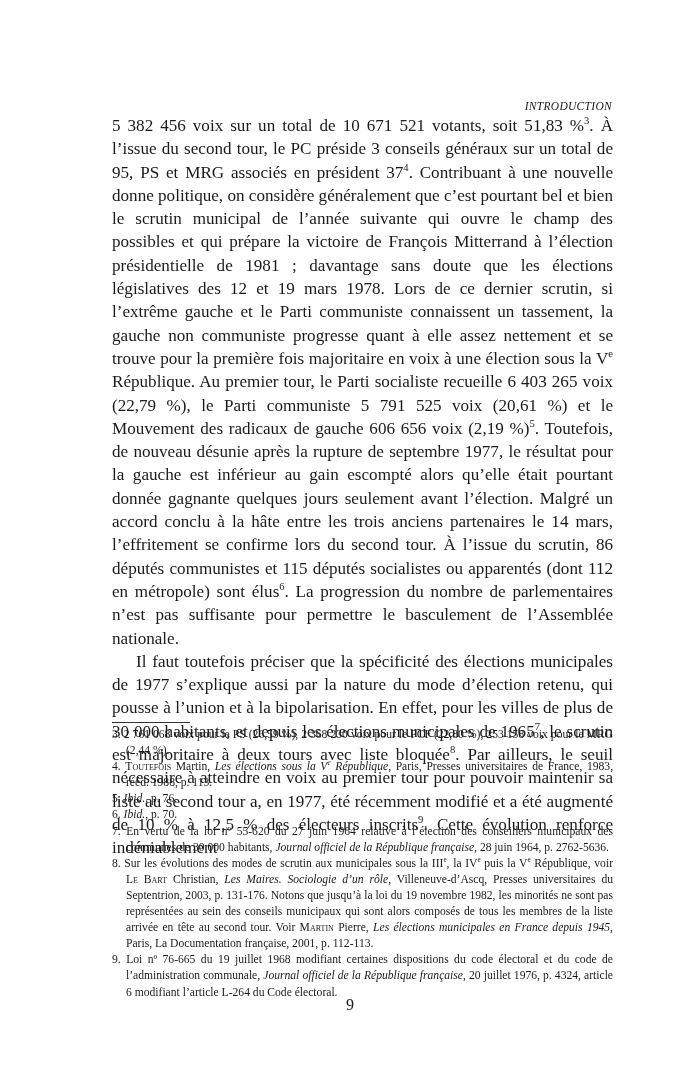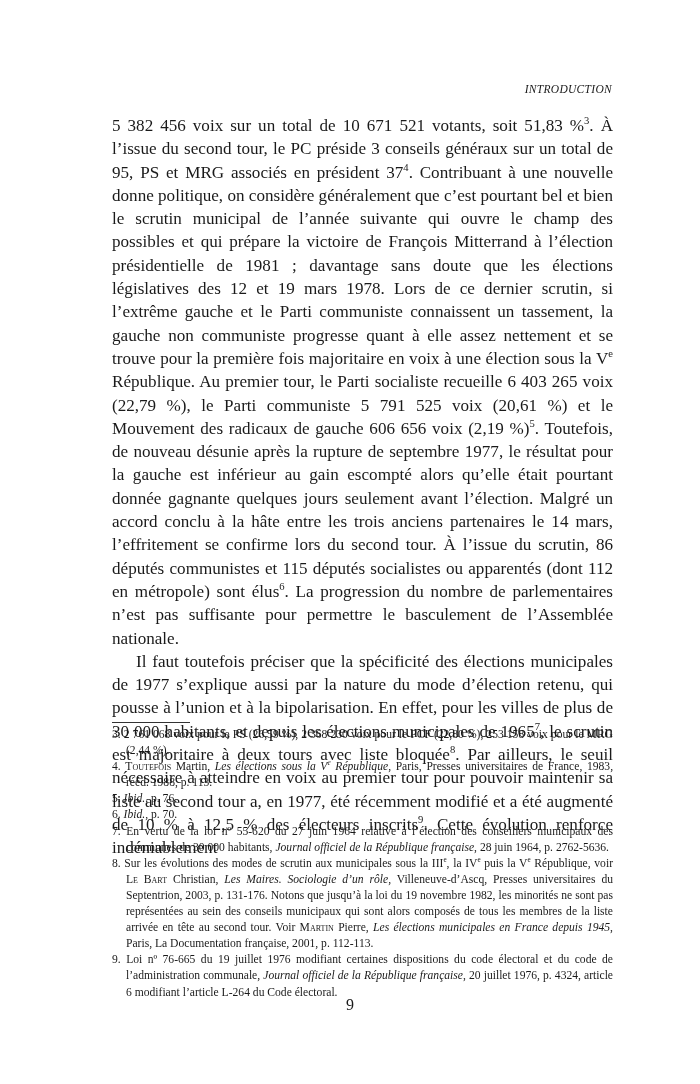--- a/index.html
+++ b/index.html
@@ -1,17 +1,17 @@
 <!DOCTYPE html>
 <html><head>
 <meta charset="utf-8">
 <style>
   html, body { margin: 0; padding: 0; background: #ffffff; }
   body { width: 700px; height: 1084px; position: relative; overflow: hidden; font-family: "Liberation Serif", "DejaVu Serif", serif; color: #1a1a1a; }
-  .running-head { position: absolute; top: 83px; right: 88px; font-style: italic; font-size: 11.5px; letter-spacing: 0.3px; }
+  .running-head { position: absolute; top: 100px; right: 88px; font-style: italic; font-size: 11.5px; letter-spacing: 0.3px; }
   .body-text { position: absolute; left: 112px; width: 501px; top: 114px; font-size: 17.1px; line-height: 23.3px; text-align: justify; }
   .body-text p { margin: 0; }
   .body-text p.indent { text-indent: 24px; }
   sup { font-size: 0.62em; line-height: 0; vertical-align: super; }
   .fn-rule { position: absolute; left: 112px; top: 722px; width: 78px; border-top: 1px solid #333; }
   .footnotes { position: absolute; left: 112px; width: 501px; top: 727px; font-size: 11.6px; line-height: 16.1px; text-align: justify; }
   .fn { padding-left: 14px; text-indent: -14px; margin: 0; }
   .sc { font-variant: small-caps; }
   .page-number { position: absolute; top: 996px; left: 0; width: 700px; text-align: center; font-size: 16px; }
 </style>
@@ -27,16 +27,16 @@
 
 <div class="fn-rule"></div>
 
 <div class="footnotes">
   <p class="fn"><span>3.</span> <span>2 761 068 voix pour le PS (26,59 %), 2 368 230 voix pour le PCF (22,80 %), 253 158 voix pour le MRG (2,44 %).</span></p>
   <p class="fn"><span>4.</span> <span class="sc">Toutefois</span><span> Martin, </span><i>Les élections sous la V</i><sup><i>e</i></sup><i> République</i><span>, Paris, Presses universitaires de France, 1983, rééd. 1988, p. 113.</span></p>
   <p class="fn"><span>5.</span> <i>Ibid.</i><span>, p. 76.</span></p>
   <p class="fn"><span>6.</span> <i>Ibid.</i><span>, p. 70.</span></p>
   <p class="fn"><span>7.</span> <span>En vertu de la loi nº 55-620 du 27 juin 1964 relative à l’élection des conseillers municipaux des communes de 30 000 habitants, </span><i>Journal officiel de la République française</i><span>, 28 juin 1964, p. 2762-5636.</span></p>
   <p class="fn"><span>8.</span> <span>Sur les évolutions des modes de scrutin aux municipales sous la III</span><sup>e</sup><span>, la IV</span><sup>e</sup><span> puis la V</span><sup>e</sup><span> République, voir </span><span class="sc">Le Bart</span><span> Christian, </span><i>Les Maires. Sociologie d’un rôle</i><span>, Villeneuve-d’Ascq, Presses universitaires du Septentrion, 2003, p. 131-176. Notons que jusqu’à la loi du 19 novembre 1982, les minorités ne sont pas représentées au sein des conseils municipaux qui sont alors composés de tous les membres de la liste arrivée en tête au second tour. Voir </span><span class="sc">Martin</span><span> Pierre, </span><i>Les élections municipales en France depuis 1945</i><span>, Paris, La Documentation française, 2001, p. 112-113.</span></p>
-  <p class="fn"><span>9.</span> <span>Loi nº 76-665 du 19 juillet 1976 modifiant certaines dispositions du code électoral et du code de l’administration communale, </span><i>Journal officiel de la République française</i><span>, 20 juillet 1976, p. 4324, article 6 modifiant l’article L-264 du Code électoral.</span></p>
+  <p class="fn"><span>9.</span> <span>Loi nº 76-665 du 19 juillet 1968 modifiant certaines dispositions du code électoral et du code de l’administration communale, </span><i>Journal officiel de la République française</i><span>, 20 juillet 1976, p. 4324, article 6 modifiant l’article L-264 du Code électoral.</span></p>
 </div>
 
 <div class="page-number">9</div>
 
 </body></html>

